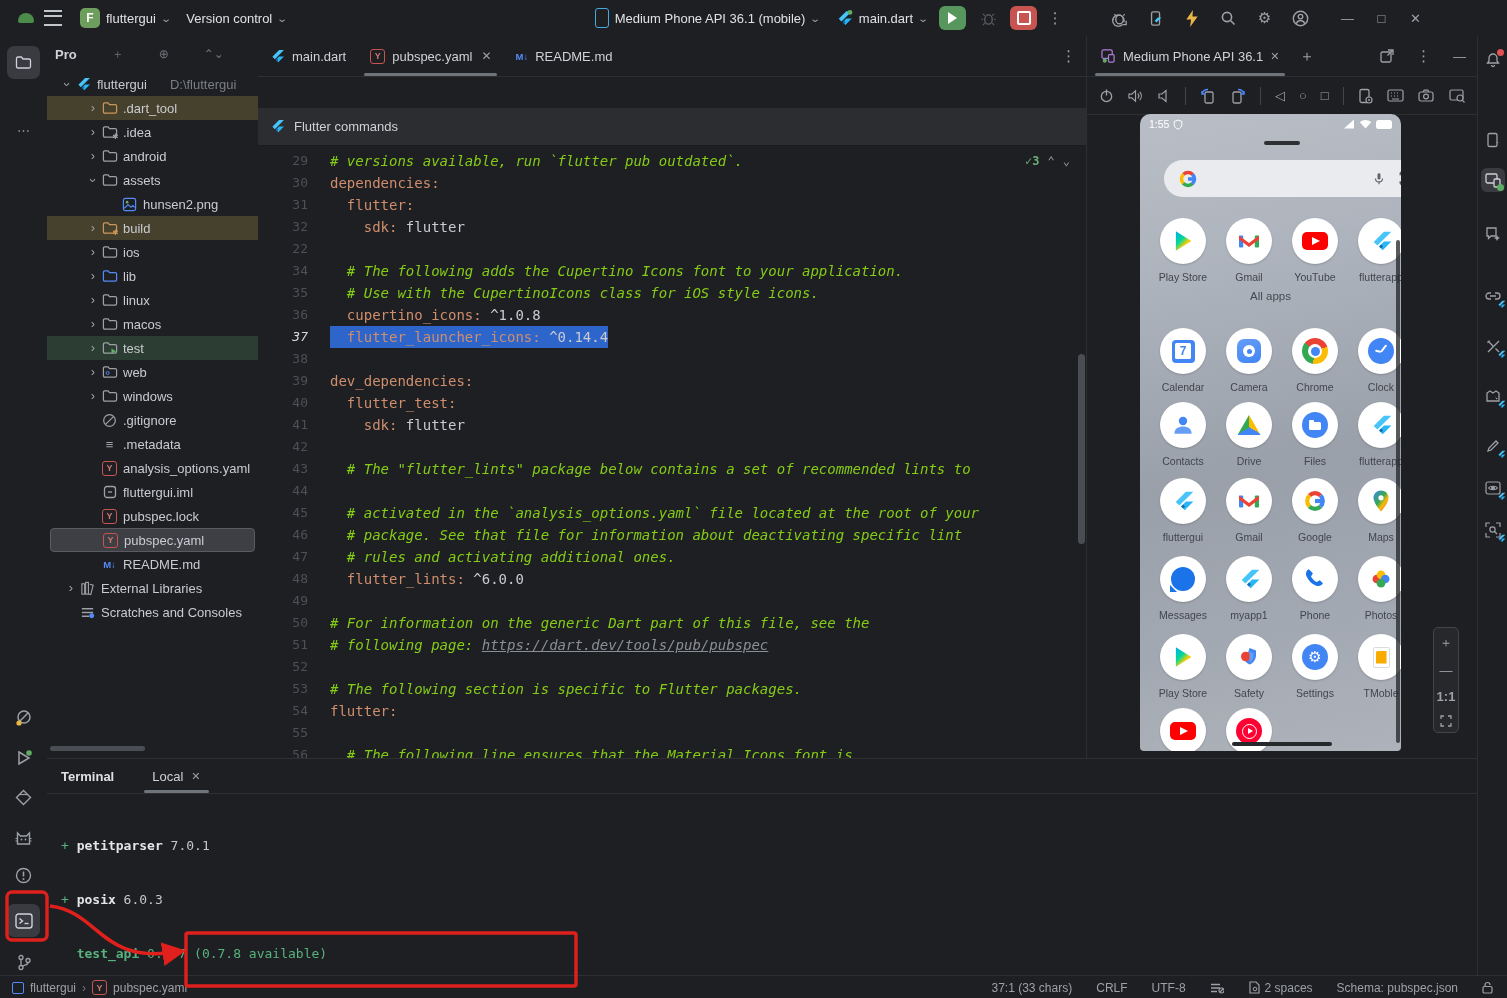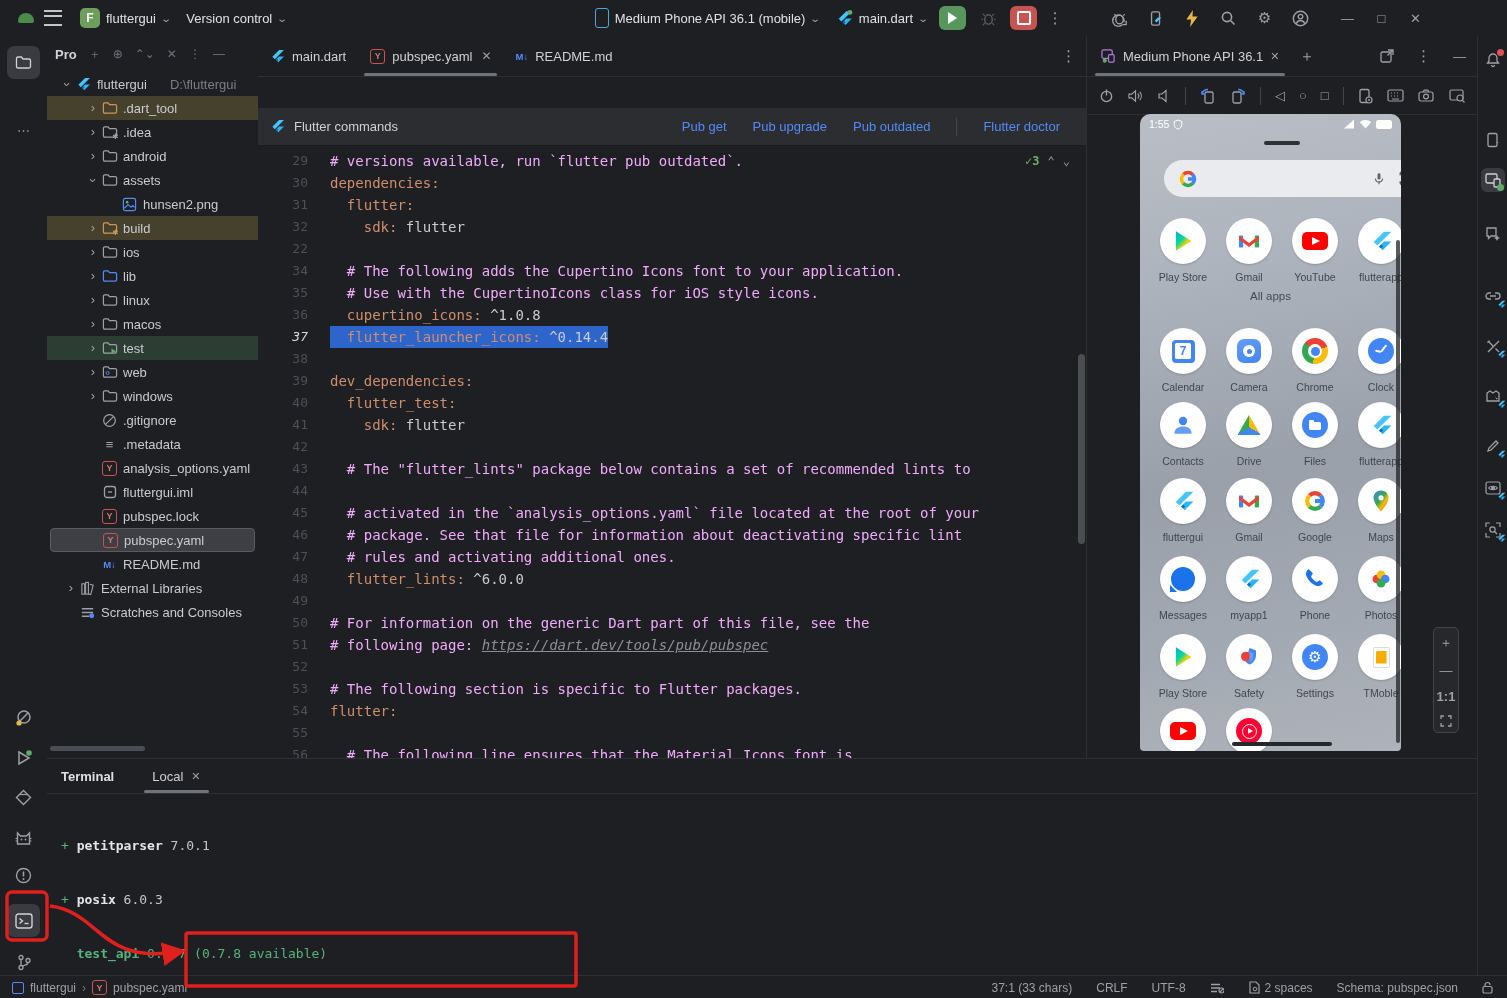--- a/index.html
+++ b/index.html
@@ -29,21 +29,21 @@
   .stopbtn .sq{width:10px;height:10px;border:2px solid #fff;border-radius:2px;}
   .tb-ico{width:28px;height:24px;display:flex;align-items:center;justify-content:center;color:#9da0a6;margin:0 4px;font-size:15px;}
   .kebab{color:#9da0a6;font-size:15px;letter-spacing:0;margin:0 6px;}
   .winbtn{width:34px;height:28px;display:flex;align-items:center;justify-content:center;color:#9da0a6;font-size:13px;}
   .bolt{color:#e8b647;}
   .phoneico{width:12px;height:18px;border:1.6px solid #4aa8e0;border-radius:3px;}
   
   .lsico{position:absolute;left:7px;width:33px;height:33px;display:flex;align-items:center;justify-content:center;color:#9da0a6;border-radius:7px;}
   .lsico.active{background:#393b40;color:#cfd2d8;}
   
-  .phead{height:36px;display:flex;align-items:center;padding:0 8px;color:#cfd2d8;font-weight:bold;}
+  .phead{height:36px;display:flex;align-items:center;padding:0 8px;color:#cfd2d8;font-weight:bold;gap:23px;}
   .phead .hic{color:#6f737a;margin-left:12px;font-size:12px;font-weight:normal;}
   .trow{height:24px;display:flex;align-items:center;white-space:nowrap;color:#c9cbd1;font-size:13px;position:relative;}
   .trow .chv{width:16px;flex:none;color:#9da0a6;font-size:13px;text-align:center;transform:translateY(-1px);}
   .trow .chv.open{transform:rotate(90deg);}
   .tico{width:17px;height:17px;flex:none;display:inline-flex;align-items:center;justify-content:center;margin-right:5px;color:#9da0a6;}
   .excl{background:#45412c;}
   .testbg{background:#2c3e33;}
   .selrow{background:#3d3f44;border:1px solid #595b60;border-radius:4px;margin:0 3px;height:22px;}
   .dim{color:#7a7e85;margin-left:23px;}
   .ybadge{width:13px;height:13px;border:1.2px solid #c75450;border-radius:3px;color:#d07a74;font-size:9px;font-weight:bold;display:flex;align-items:center;justify-content:center;}
@@ -57,21 +57,21 @@
   .ebanner{height:37px;background:#2b2d30;border-bottom:1px solid #1a1b1d;display:flex;align-items:center;padding:0 12px;color:#ced1d6;margin-top:31px;}
   .ebanner .acts{margin-left:auto;display:flex;align-items:center;gap:26px;}
   .blink{color:#548af7;}
   .bdiv{width:1px;height:18px;background:#43454a;}
   .ecode{position:relative;height:644px;font-family:"DejaVu Sans Mono",monospace;font-size:14px;padding-top:4px;overflow:hidden;}
   .cline{height:22px;line-height:22px;display:flex;white-space:pre;}
   .lnum{width:50px;flex:none;text-align:right;color:#4d5057;font-size:13px;padding-right:22px;}
   .lnum.cur{color:#d5d8dd;font-style:italic;}
   .ctext{display:inline-block;}
   .ctext.sel{background:#2e65cb;}
-  .tk-c{color:#f0abfc;}
+  .tk-c{color:#84cc16;font-style:italic;}
   .tk-k{color:#cf8e6d;}
   .tk-v{color:#c9cbd1;}
   .tk-link{color:#8a8e96;font-style:italic;text-decoration:underline;}
   .inspect{position:absolute;right:16px;top:8px;display:flex;align-items:center;gap:8px;color:#9da0a6;font-size:12px;}
   .inspect .ok{color:#6aab73;font-weight:bold;}
   .vsb{position:absolute;right:1px;top:208px;width:7px;height:190px;background:#4a4d53;border-radius:4px;}
   .hsb2{position:absolute;left:72px;right:14px;bottom:3px;height:5px;background:#4a4d53;border-radius:3px;}
   
   .dtabs{height:40px;display:flex;align-items:center;border-bottom:1px solid #2d2f33;color:#ced1d6;padding:0 8px;}
   .dtab{display:flex;align-items:center;gap:7px;height:100%;padding:0 6px;position:relative;}
@@ -576,27 +576,20 @@
       <span>README.md</span>
     </div>
     <span class="kebab" style="margin-left:auto;margin-right:10px">⋮</span>
   </div>
 
   <div class="ebanner">
     <svg width="15" height="15" viewBox="0 0 28 28" style="margin-right:9px">
         <use href="#flutter-logo"></use>
       </svg>
     <span>Flutter commands</span>
-    <span class="acts">
-      <span class="blink">Pub get</span>
-      <span class="blink">Pub upgrade</span>
-      <span class="blink">Pub outdated</span>
-      <span class="bdiv"></span>
-      <span class="blink" style="margin-right:14px">Flutter doctor</span>
-    </span>
   </div>
 
   <div class="ecode">
     <div class="cline"><span class="lnum">29</span><span class="ctext"><span class="tk-c"># versions available, run `flutter pub outdated`.</span></span></div>
     <div class="cline"><span class="lnum">30</span><span class="ctext"><span class="tk-k">dependencies:</span></span></div>
     <div class="cline"><span class="lnum">31</span><span class="ctext"><span class="tk-k">  flutter:</span></span></div>
     <div class="cline"><span class="lnum">32</span><span class="ctext"><span class="tk-k">    sdk:</span><span class="t k-v tk-v"> flutter</span></span></div>
     <div class="cline"><span class="lnum">22</span></div>
     <div class="cline"><span class="lnum">34</span><span class="ctext"><span class="tk-c">  # The following adds the Cupertino Icons font to your application.</span></span></div>
     <div class="cline"><span class="lnum">35</span><span class="ctext"><span class="tk-c">  # Use with the CupertinoIcons class for iOS style icons.</span></span></div>

